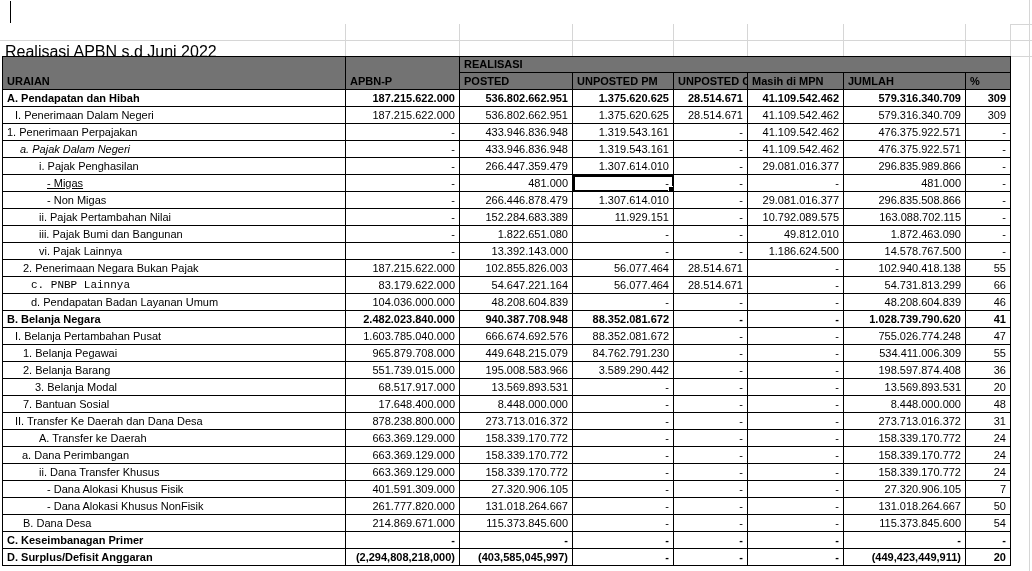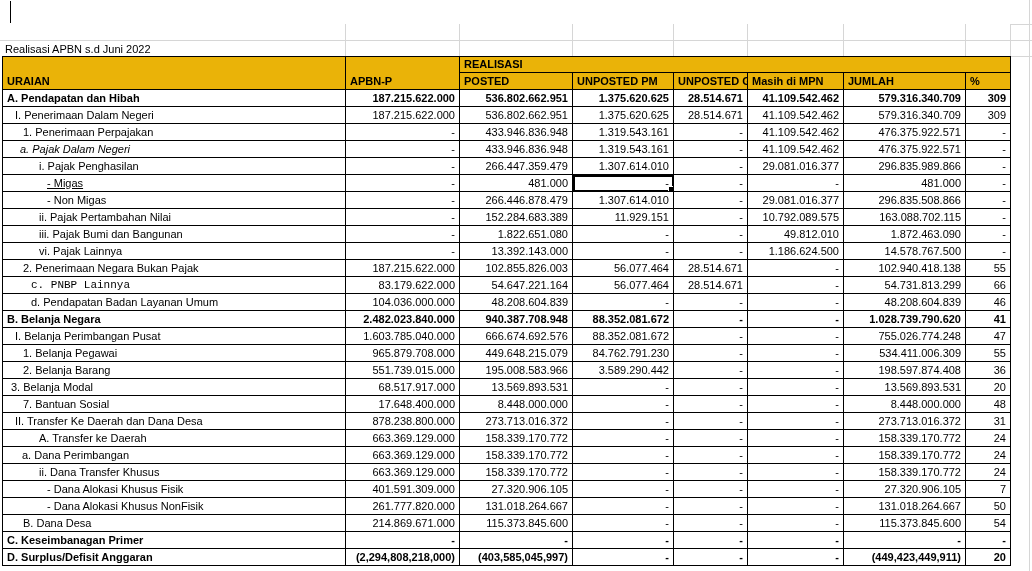--- a/index.html
+++ b/index.html
@@ -9,34 +9,34 @@
     overflow:hidden;
   }
   
   .title-bar {
     position:absolute; left:2px; top:0; width:1006px; height:22px;
     border:1px solid #000; background:#fff;
     display:flex; align-items:center; justify-content:center;
     font-weight:bold; font-size:15px; letter-spacing:0.2px;
   }
   .a1-divider { position:absolute; left:10px; top:1px; width:1px; height:22px; background:#000; }
-  .subtitle { position:absolute; left:5px; top:43px; font-size:11px; }
+  .subtitle { position:absolute; left:5px; top:43px; font-size:16px; }
   
   .gv { position:absolute; width:1px; background:#d6d6d6; }
   .gh { position:absolute; height:1px; background:#d6d6d6; }
   
   table.apbn {
     position:absolute; left:2px; top:56px;
     border-collapse:collapse; table-layout:fixed; width:1008px;
   }
   table.apbn th, table.apbn td {
     border:1px solid #000; padding:0 4px; height:16px;
     overflow:hidden; white-space:nowrap; font-size:11px; line-height:15px;
   }
-  table.apbn th { background:#eab308; font-weight:bold; text-align:left; vertical-align:bottom; }
+  table.apbn th { background:#737373; font-weight:bold; text-align:left; vertical-align:bottom; }
   th.c { text-align:center; vertical-align:middle; }
   th.r2 { height:18px; }
   td.num, td.pct { text-align:right; }
   tr.bold td { font-weight:bold; }
   td.sel { outline:2px solid #000; outline-offset:-2px; position:relative; }
   td.sel .handle {
     position:absolute; right:-1px; bottom:-1px; width:4px; height:4px;
     background:#000; border:1px solid #fff;
   }
 </style>
@@ -103,21 +103,21 @@
           <td style="padding-left: 12px;">I. Penerimaan Dalam Negeri</td>
           <td class="num">187.215.622.000</td>
           <td class="num">536.802.662.951</td>
           <td class="num">1.375.620.625</td>
           <td class="num">28.514.671</td>
           <td class="num">41.109.542.462</td>
           <td class="num">579.316.340.709</td>
           <td class="pct">309</td>
         </tr>
         <tr>
-          <td style="padding-left: 20px; margin-top: 32px;">1. Penerimaan Perpajakan</td>
+          <td style="padding-left: 4px; margin-top: 32px;">1. Penerimaan Perpajakan</td>
           <td class="num">-</td>
           <td class="num">433.946.836.948</td>
           <td class="num">1.319.543.161</td>
           <td class="num">-</td>
           <td class="num">41.109.542.462</td>
           <td class="num">476.375.922.571</td>
           <td class="pct">-</td>
         </tr>
         <tr>
           <td style="padding-left: 17px; font-style: italic;">a. Pajak Dalam Negeri</td>
@@ -223,21 +223,21 @@
           <td style="padding-left: 4px;">B. Belanja Negara</td>
           <td class="num">2.482.023.840.000</td>
           <td class="num">940.387.708.948</td>
           <td class="num">88.352.081.672</td>
           <td class="num">-</td>
           <td class="num">-</td>
           <td class="num">1.028.739.790.620</td>
           <td class="pct">41</td>
         </tr>
         <tr>
-          <td style="padding-left: 12px;">I. Belanja Perimbangan Pusat</td>
+          <td style="padding-left: 12px;">I. Belanja Pertambahan Pusat</td>
           <td class="num">1.603.785.040.000</td>
           <td class="num">666.674.692.576</td>
           <td class="num">88.352.081.672</td>
           <td class="num">-</td>
           <td class="num">-</td>
           <td class="num">755.026.774.248</td>
           <td class="pct">47</td>
         </tr>
         <tr>
           <td style="padding-left: 20px;">1. Belanja Pegawai</td>
@@ -253,21 +253,21 @@
           <td style="padding-left: 20px;">2. Belanja Barang</td>
           <td class="num">551.739.015.000</td>
           <td class="num">195.008.583.966</td>
           <td class="num">3.589.290.442</td>
           <td class="num">-</td>
           <td class="num">-</td>
           <td class="num">198.597.874.408</td>
           <td class="pct">36</td>
         </tr>
         <tr>
-          <td style="padding-left: 8px; margin-top: 22px;">3. Belanja Modal</td>
+          <td style="padding-left: 32px; margin-top: 22px;">3. Belanja Modal</td>
           <td class="num">68.517.917.000</td>
           <td class="num">13.569.893.531</td>
           <td class="num">-</td>
           <td class="num">-</td>
           <td class="num">-</td>
           <td class="num">13.569.893.531</td>
           <td class="pct">20</td>
         </tr>
         <tr>
           <td style="padding-left: 20px;">7. Bantuan Sosial</td>

